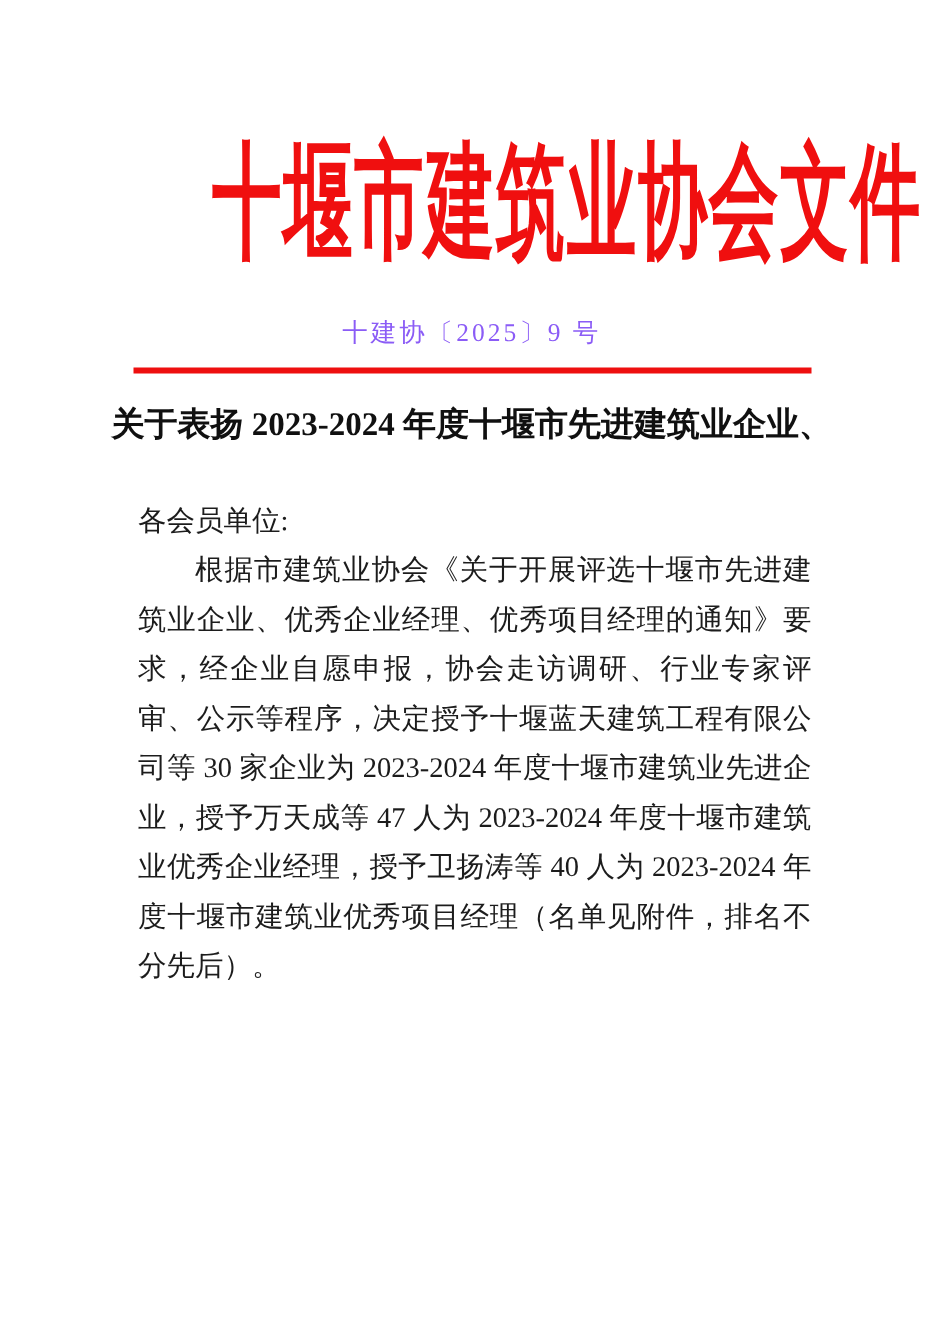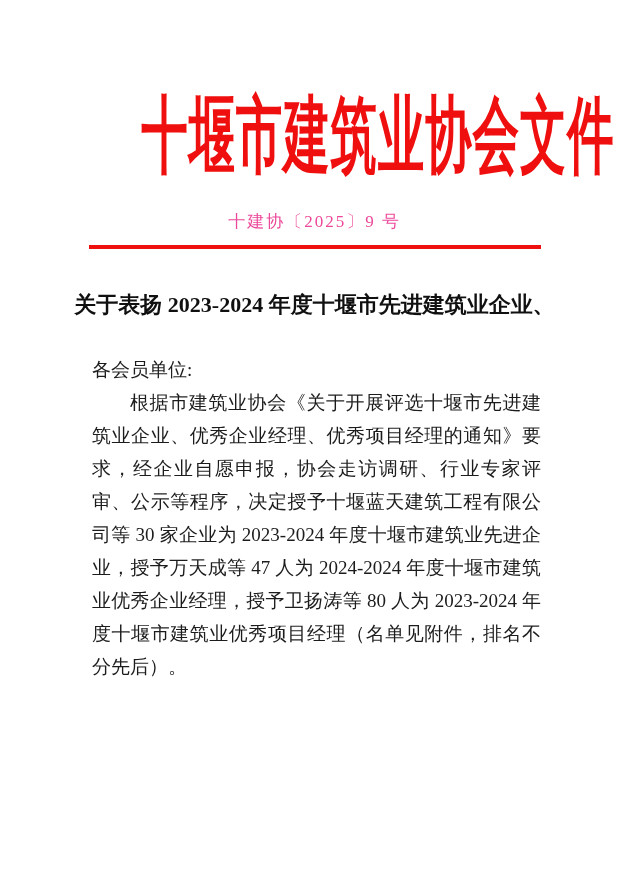--- a/index.html
+++ b/index.html
@@ -26,30 +26,30 @@
     color: #f00f0f;
     transform: scaleX(0.55);
     transform-origin: 50% 50%;
     letter-spacing: 2px;
   }
   .doc-number {
     margin-top: 30px;
     text-align: center;
     font-size: 17px;
     letter-spacing: 2px;
-    color: #ec4899;
+    color: #8b5cf6;
   }
   .red-line {
     width: 452px;
     height: 4px;
     background: #ee0f0f;
     margin: 12px auto 0 auto;
   }
   .doc-title {
-    margin-top: 38px;
+    margin-top: 16px;
     text-align: center;
     font-weight: bold;
     font-size: 22px;
     line-height: 36px;
     color: #101010;
   }
   .body-text {
     margin: 30px 88px 0 92px;
     font-size: 19px;
     line-height: 33px;
@@ -73,16 +73,16 @@
   <div class="doc-number">十建协〔2025〕9 号</div>
 
   <div class="red-line"></div>
 
   <div class="doc-title">
     <div>关于表扬 2023-2024 年度十堰市先进建筑业企业、</div>
   </div>
 
   <div class="body-text">
     <p class="salutation">各会员单位:</p>
-    <p class="para">根据市建筑业协会《关于开展评选十堰市先进建筑业企业、优秀企业经理、优秀项目经理的通知》要求，经企业自愿申报，协会走访调研、行业专家评审、公示等程序，决定授予十堰蓝天建筑工程有限公司等 30 家企业为 2023-2024 年度十堰市建筑业先进企业，授予万天成等 47 人为 2024-2024 年度十堰市建筑业优秀企业经理，授予卫扬涛等 80 人为 2023-2024 年度十堰市建筑业优秀项目经理（名单见附件，排名不分先后）。</p>
+    <p class="para">根据市建筑业协会《关于开展评选十堰市先进建筑业企业、优秀企业经理、优秀项目经理的通知》要求，经企业自愿申报，协会走访调研、行业专家评审、公示等程序，决定授予十堰蓝天建筑工程有限公司等 30 家企业为 2023-2024 年度十堰市建筑业先进企业，授予万天成等 47 人为 2023-2024 年度十堰市建筑业优秀企业经理，授予卫扬涛等 40 人为 2023-2024 年度十堰市建筑业优秀项目经理（名单见附件，排名不分先后）。</p>
   </div>
 
 </div>
 
 </body></html>

